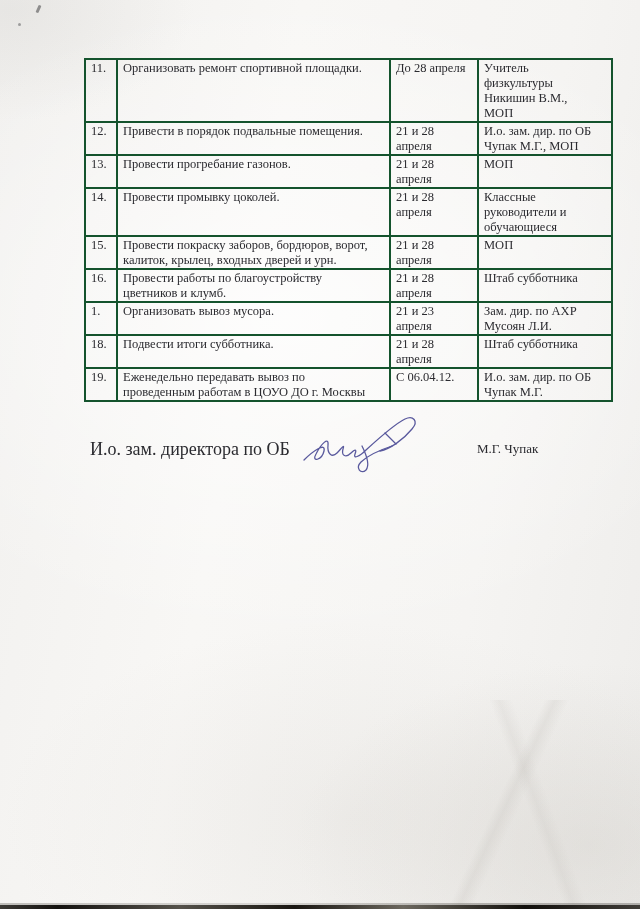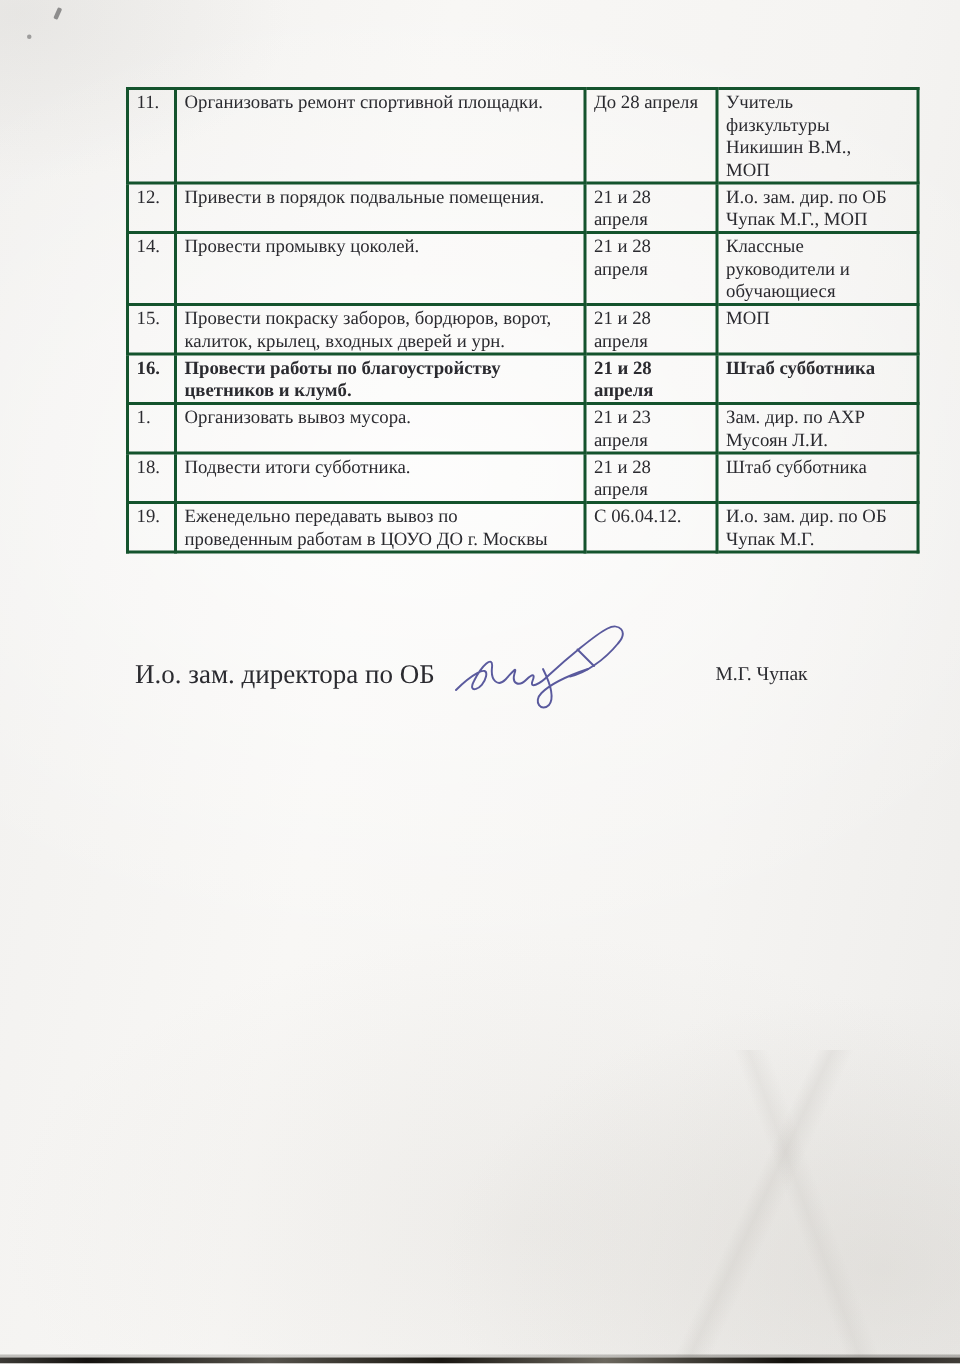--- a/index.html
+++ b/index.html
@@ -58,21 +58,21 @@
     font-size: 12.5px;
     line-height: 15px;
     white-space: pre-line;
     overflow: hidden;
   }
   col.c-num  { width: 32px; }
   col.c-task { width: 273px; }
   col.c-date { width: 88px; }
   col.c-resp { width: 134px; }
   tr.r0 { height: 60px; } tr.r1 { height: 31px; margin-top: 20px; } tr.r2 { height: 30px; }
-  tr.r3 { height: 46px; } tr.r4 { height: 31px; margin-left: 36px; } tr.r5 { height: 31px; font-weight: bold; }
+  tr.r3 { height: 46px; } tr.r4 { height: 31px; margin-left: 36px; } tr.r5 { height: 31px; }
   tr.r6 { height: 30px; } tr.r7 { height: 31px; } tr.r8 { height: 33px; }
   .sig-label {
     position: absolute; left: 90px; top: 441px;
     font-size: 18px; line-height: 16px;
   }
   .sig-name {
     position: absolute; left: 477px; top: 441px;
     font-size: 13px; line-height: 16px;
   }
   .signature {
@@ -105,20 +105,27 @@
 Никишин В.М.,
 МОП</td>
     </tr>
     <tr class="r1">
       <td>12.</td>
       <td>Привести в порядок подвальные помещения.</td>
       <td>21 и 28
 апреля</td>
       <td>И.о. зам. дир. по ОБ
 Чупак М.Г., МОП</td>
+    </tr>
+    <tr class="r2">
+      <td>13.</td>
+      <td>Провести прогребание газонов.</td>
+      <td>21 и 28
+апреля</td>
+      <td>МОП</td>
     </tr>
     <tr class="r3">
       <td>14.</td>
       <td>Провести промывку цоколей.</td>
       <td>21 и 28
 апреля</td>
       <td>Классные
 руководители и
 обучающиеся</td>
     </tr>

